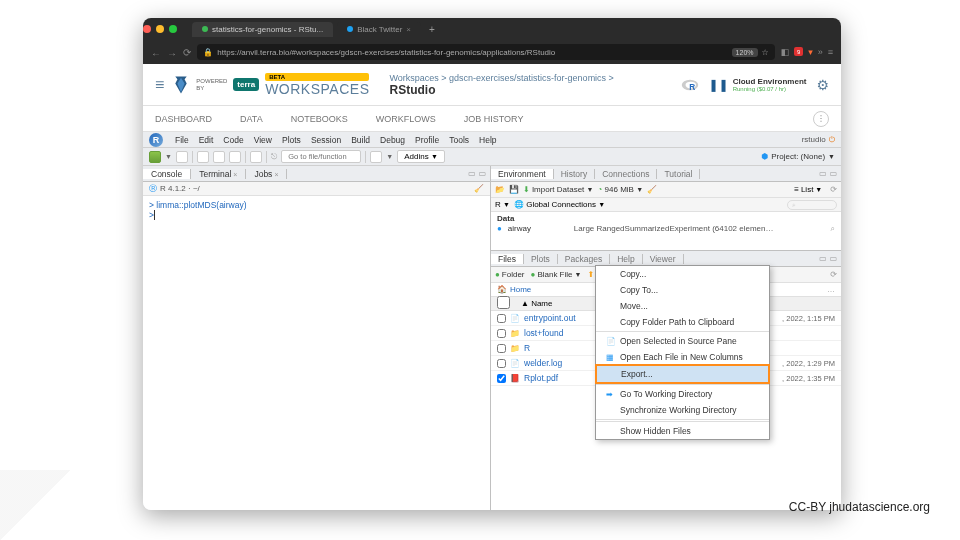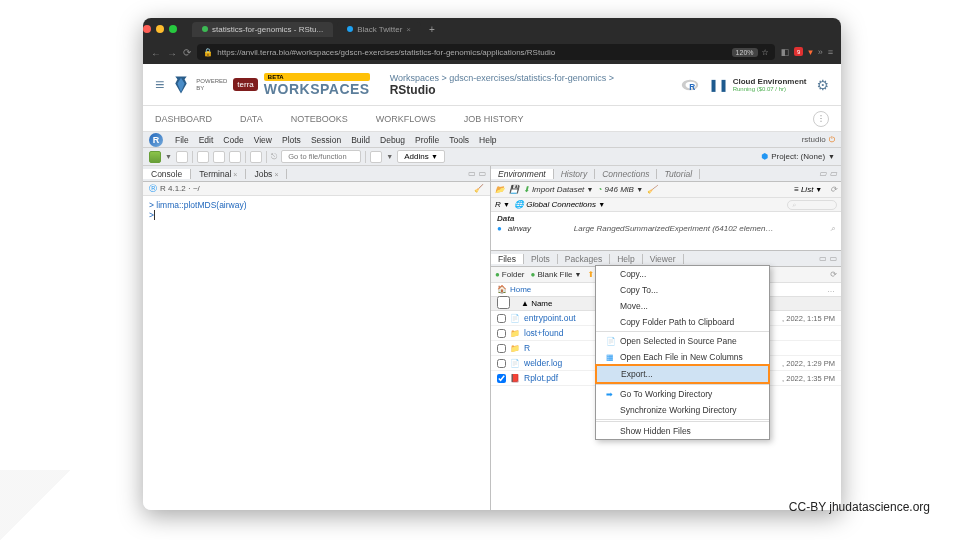--- a/index.html
+++ b/index.html
@@ -26,24 +26,24 @@
 .zoom-badge { background: #444; color: #ccc; font-size: 7px; padding: 1px 4px; border-radius: 3px; }
 .url-icons { display: flex; gap: 5px; color: #888; font-size: 9px; }
 .url-icons span.orange { color: #ff6b35; }
 .url-icons span.red { background: #e03131; color:#fff; width:9px; height:9px; border-radius:2px; font-size:6px; display:inline-flex; align-items:center; justify-content:center; }
 
 .terra-header { background: #fff; height: 42px; display: flex; align-items: center; padding: 0 12px; border-bottom: 1px solid #e0e0e0; }
 .hamburger { color: #5c7e9b; font-size: 16px; margin-right: 8px; }
 .anvil-logo { display: flex; align-items: center; gap: 4px; }
 .anvil-icon { width: 18px; height: 20px; }
 .powered { font-size: 6px; color: #666; margin-left: 2px; line-height: 1.1; }
-.terra-badge { background: #7f1d1d; color: #fff; font-size: 8px; font-weight: normal; padding: 2px 4px; border-radius: 3px; margin-left: 2px; }
+.terra-badge { background: #0f766e; color: #fff; font-size: 8px; font-weight: bold; padding: 2px 4px; border-radius: 3px; margin-left: 2px; }
 .ws-label { margin-left: 6px; }
 .ws-beta { background: #ffc107; color: #000; font-size: 6px; font-weight: bold; padding: 1px 4px; border-radius: 2px; }
-.ws-title { color: #5c7e9b; font-size: 14px; font-weight: 700; letter-spacing: 0.5px; }
+.ws-title { color: #5c7e9b; font-size: 14px; font-weight: 400; letter-spacing: 0.5px; }
 .breadcrumb { margin-left: 20px; font-size: 9px; color: #5c7e9b; }
 .breadcrumb-sub { color: #333; font-size: 12px; font-weight: 600; }
 .terra-right { margin-left: auto; display: flex; align-items: center; gap: 10px; }
 .r-logo { width: 18px; height: 14px; }
 .cloud-env { display: flex; align-items: center; gap: 4px; font-size: 8px; color: #333; }
 .pause-icon { color: #1e5a8e; font-size: 12px; }
 .cloud-sub { color: #4caf50; font-size: 6px; }
 .gear-outer { color: #5c7e9b; font-size: 14px; }
 
 .terra-tabs { background: #fff; height: 26px; display: flex; align-items: center; padding: 0 12px; gap: 28px; border-bottom: 1px solid #e0e0e0; font-size: 9px; color: #757575; }
@@ -75,21 +75,21 @@
 .pane-ctrls { margin-left: auto; padding: 0 4px; color: #999; font-size: 8px; display: flex; gap: 3px; }
 .console-sub { background: #f5f5f5; height: 14px; display: flex; align-items: center; padding: 0 6px; font-size: 8px; color: #555; border-bottom: 1px solid #e0e0e0; }
 .console-sub-icon { color: #2196f3; margin-right: 3px; }
 .console-brush { margin-left: auto; color: #999; }
 .console-body { flex: 1; padding: 4px 6px; font-family: "Courier New", monospace; font-size: 8.5px; }
 .console-prompt { color: #2369bd; }
 .console-cmd { color: #2369bd; }
 
 .rs-right { width: 350px; display: flex; flex-direction: column; }
 
-.env-pane { height: 85px; background: #fff; border-bottom: 1px solid #c0c0c0; display: flex; flex-direction: column; font-style: italic; }
+.env-pane { height: 85px; background: #fff; border-bottom: 1px solid #c0c0c0; display: flex; flex-direction: column; }
 .env-tabs { background: #ebedf0; height: 16px; display: flex; align-items: center; font-size: 8.5px; border-bottom: 1px solid #c0c0c0; }
 .env-tab { padding: 0 7px; border-right: 1px solid #c0c0c0; color: #777; }
 .env-tab.active { background: #fff; color: #333; }
 .env-toolbar { background: #f5f5f5; height: 16px; display: flex; align-items: center; padding: 0 4px; gap: 4px; font-size: 8px; border-bottom: 1px solid #e0e0e0; }
 .env-toolbar .imp { color: #333; }
 .env-toolbar .disk { color: #333; }
 .env-list-btn { margin-left: auto; display: flex; align-items: center; gap: 2px; }
 .env-sub { background: #f5f5f5; height: 14px; display: flex; align-items: center; padding: 0 4px; gap: 4px; font-size: 8px; border-bottom: 1px solid #e0e0e0; }
 .env-search { margin-left: auto; width: 50px; height: 10px; border: 1px solid #ddd; border-radius: 8px; font-size: 7px; color: #ccc; padding-left: 4px; }
 .env-body { padding: 2px 6px; font-size: 8px; }

